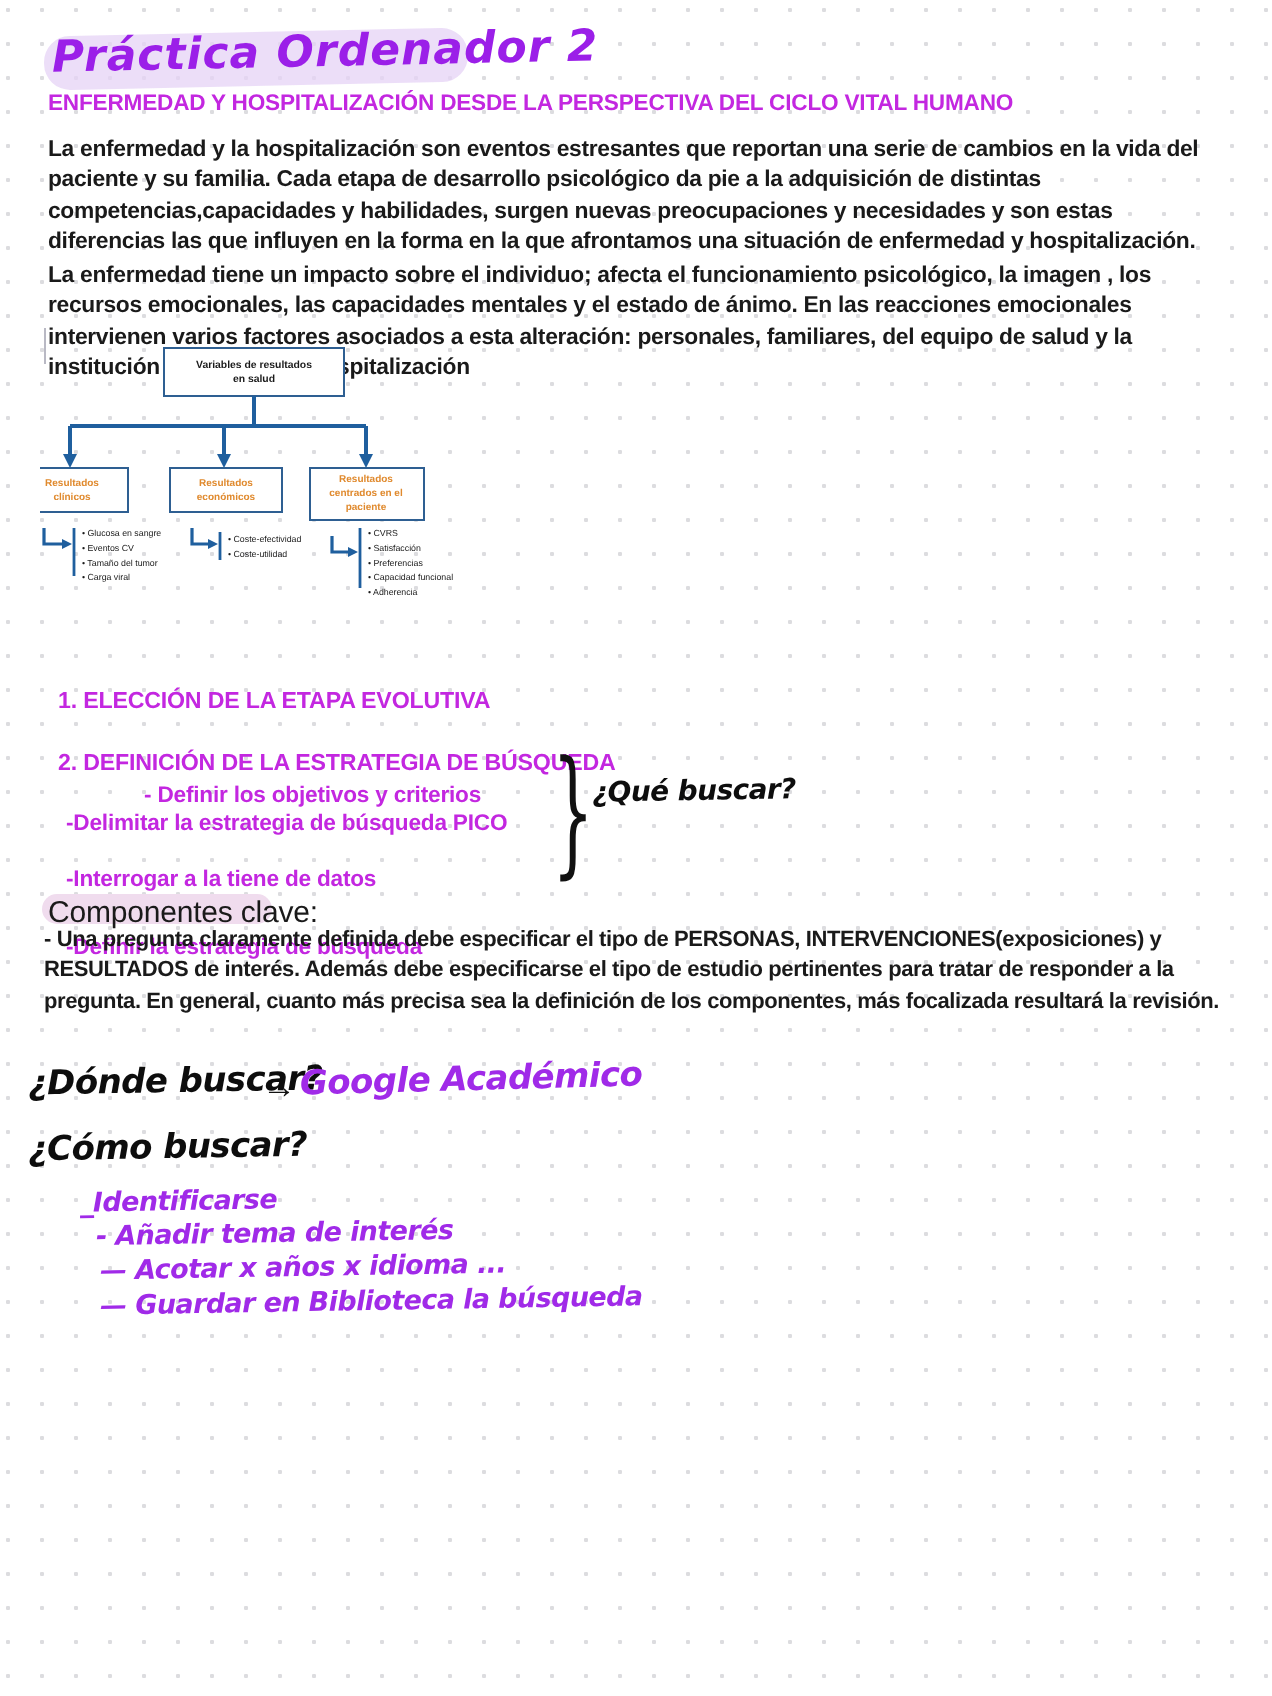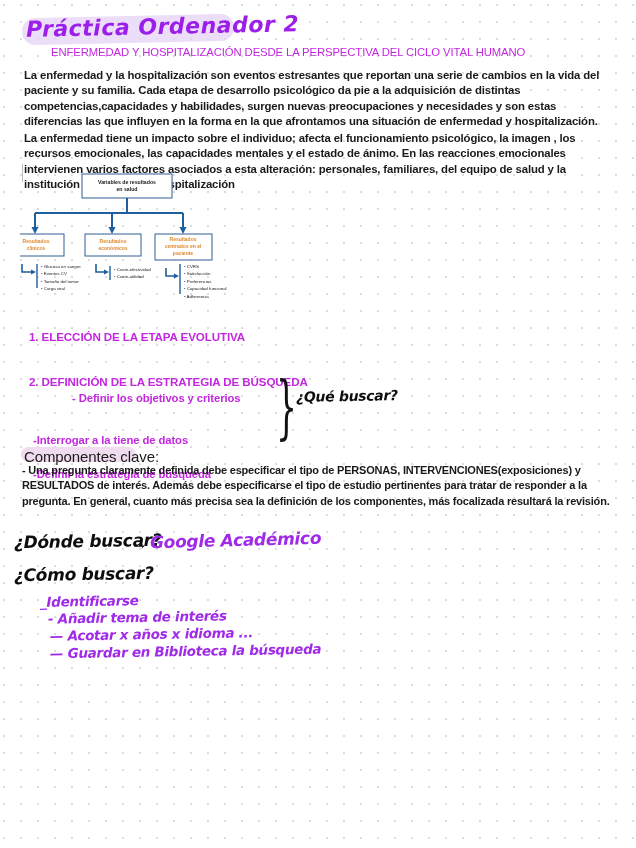--- a/index.html
+++ b/index.html
@@ -37,25 +37,24 @@
     width:212px;height:27px;
     background:#e6d3f6;
     opacity:.75;
     border-radius:13px;
     transform:rotate(-1.2deg);
     z-index:2;
   }
 
   .subtitle{
     position:absolute;left:24px;top:46px;
-    font-size:11.3px;font-weight:normal;
+    font-size:11.3px;font-weight:bold;
     color:#c327e0;
     letter-spacing:-.1px;
     white-space:nowrap;
-    margin-left:27px;
   }
 
   
   .para{
     position:absolute;left:24px;
     width:586px;
     font-size:11.4px;
     font-weight:bold;
     line-height:15.3px;
     color:#1a1a1a;
@@ -73,21 +72,21 @@
   #diagram{position:absolute;left:20px;top:172px;width:240px;height:140px;}
   #diagram svg{display:block;}
 
   
   .plist{
     position:absolute;
     color:#c327e0;
     font-weight:bold;
     letter-spacing:-.1px;
   }
-  #sec1{left:29px;top:330px;font-size:11.6px;text-align:right;}
+  #sec1{left:29px;top:344px;font-size:11.6px;text-align:right;}
   #sec2{left:29px;top:375px;font-size:11.6px;}
   .sub{
     position:absolute;left:36px;
     font-size:11.3px;font-weight:bold;color:#c327e0;
     letter-spacing:-.1px;
   }
   #sub1{top:392px;margin-left:36px;}
   #sub2{top:406px;left:33px;}
   #sub3{top:420px;left:33px;margin-top:48px;}
   #sub4{top:434px;left:33px;}
@@ -223,20 +222,21 @@
           <text x="164" y="110.8" font-family="Liberation Sans, sans-serif" font-size="4.4" fill="#1a1a1a">• Preferencias</text>
           <text x="164" y="118.2" font-family="Liberation Sans, sans-serif" font-size="4.4" fill="#1a1a1a">• Capacidad funcional</text>
           <text x="164" y="125.6" font-family="Liberation Sans, sans-serif" font-size="4.4" fill="#1a1a1a">• Adherencia</text>
         </g>
     </svg>
   </div>
 
   <div class="plist" id="sec1">1. ELECCIÓN DE LA ETAPA  EVOLUTIVA</div>
   <div class="plist" id="sec2">2. DEFINICIÓN DE LA ESTRATEGIA DE BÚSQUEDA</div>
   <div class="sub" id="sub1">- Definir los objetivos y criterios</div>
+  <div class="sub" id="sub2">-Delimitar la estrategia de búsqueda PICO</div>
   <div class="sub" id="sub3">-Definir la estrategia de búsqueda</div>
   <div class="sub" id="sub4">-Interrogar a la tiene de datos</div>
 
   <div class="brace">}</div>
   <div class="hand-black" id="qbuscar">¿Qué buscar?</div>
 
   <div class="hl-chip"></div>
   <div id="comp-label">Componentes clave:</div>
   <div id="comp-body">- Una pregunta claramente definida debe especificar el tipo de PERSONAS, INTERVENCIONES(exposiciones) y RESULTADOS de interés. Además debe especificarse  el tipo de estudio pertinentes para tratar de responder a la pregunta. En general, cuanto más precisa sea la definición de los componentes, más focalizada resultará la revisión.</div>
 

